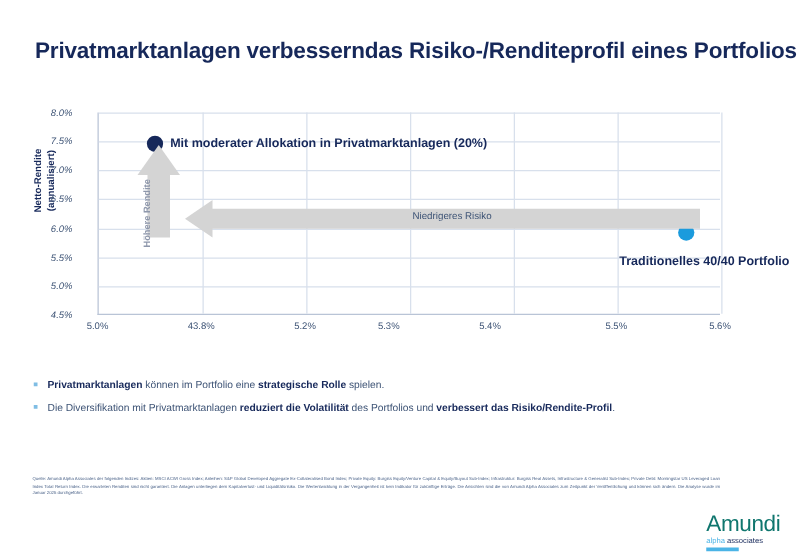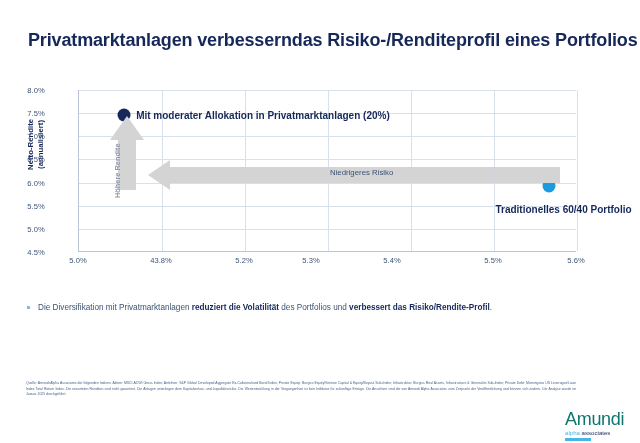--- a/index.html
+++ b/index.html
@@ -60,26 +60,27 @@
     position: absolute;
     top: 0;
     height: 100%;
     width: 1px;
     background: #d8e0ec;
   }
 
   .y-tick {
     position: absolute;
     right: 582px;
-    text-align: center;
+    text-align: right;
     width: 44px;
     font-size: 7.6px;
     color: #3d5375;
     transform: translateY(-50%);
     white-space: nowrap;
+    font-style: italic;
   }
   .x-tick {
     position: absolute;
     top: 178px;
     text-align: center;
     width: 44px;
     font-size: 7.6px;
     color: #3d5375;
     transform: translateX(-50%);
     white-space: nowrap;
@@ -317,39 +318,40 @@
       <div class="x-tick" style="left: 244px;">5.2%</div>
       <div class="x-tick" style="left: 311px;">5.3%</div>
       <div class="x-tick" style="left: 392px;">5.4%</div>
       <div class="x-tick" style="left: 493px;">5.5%</div>
       <div class="x-tick" style="left: 576px;">5.6%</div>
     </div>
   <div id="marks-layer">
       <div class="dot" style="left: 123.65px; top: 37.4571px; width: 13px; height: 13px; background: rgb(22, 40, 90);"></div>
       <div class="dot-label right-of" style="left: 136.15px; top: 37.4571px;">Mit moderater Allokation in Privatmarktanlagen (20%)</div>
       <div class="dot" style="left: 549.44px; top: 108.274px; width: 13px; height: 13px; background: rgb(27, 155, 221);"></div>
-      <div class="dot-label below" style="left: 543.44px; top: 124.774px; width: 96px;">Traditionelles 60/40 Portfolio</div>
+      <div class="dot-label below" style="left: 543.44px; top: 124.774px; width: 96px;">Traditionelles 40/40 Portfolio</div>
     </div>
 
   <div class="arrow-up">
     <div class="head"></div>
     <div class="shaft"></div>
   </div>
   <div class="arrow-up-label">
     <span>Höhere Rendite</span>
   </div>
 
   <div class="arrow-left">
     <div class="head"></div>
     <div class="shaft"></div>
   </div>
   <div class="arrow-left-label">Niedrigeres Risiko</div>
 </div>
 
 <div class="bullets" id="bullets">
+    <div class="bullet"><span class="marker"></span><b>Privatmarktanlagen</b><span> können im Portfolio eine </span><b>strategische Rolle</b><span> spielen.</span></div>
     <div class="bullet"><span class="marker"></span><span>Die Diversifikation mit Privatmarktanlagen </span><b>reduziert die Volatilität</b><span> des Portfolios und </span><b>verbessert das Risiko/Rendite-Profil</b><span>.</span></div>
   </div>
 
 <div class="footnote">Quelle: Amundi Alpha Associates der folgenden Indizes: Aktien: MSCI ACWI Gross Index; Anleihen: S&amp;P Global Developed Aggregate Ex-Collateralised Bond Index; Private Equity: Burgiss Equity/Venture Capital &amp; Equity/Buyout Sub-Index; Infrastruktur: Burgiss Real Assets, Infrastructure &amp; Generalist Sub-Index; Private Debt: Morningstar US Leveraged Loan Index Total Return Index. Die erwarteten Renditen sind nicht garantiert. Die Anlagen unterliegen dem Kapitalverlust- und Liquiditätsrisiko. Die Wertentwicklung in der Vergangenheit ist kein Indikator für zukünftige Erträge. Die Ansichten sind die von Amundi Alpha Associates zum Zeitpunkt der Veröffentlichung und können sich ändern. Die Analyse wurde im Januar 2025 durchgeführt.</div>
 
 <div class="logo">
   <div class="logo-main">Amundi</div>
   <div class="logo-sub"><span class="alpha">alpha</span><span class="assoc"> associates</span></div>
   <div class="logo-bar"></div>
 </div>

